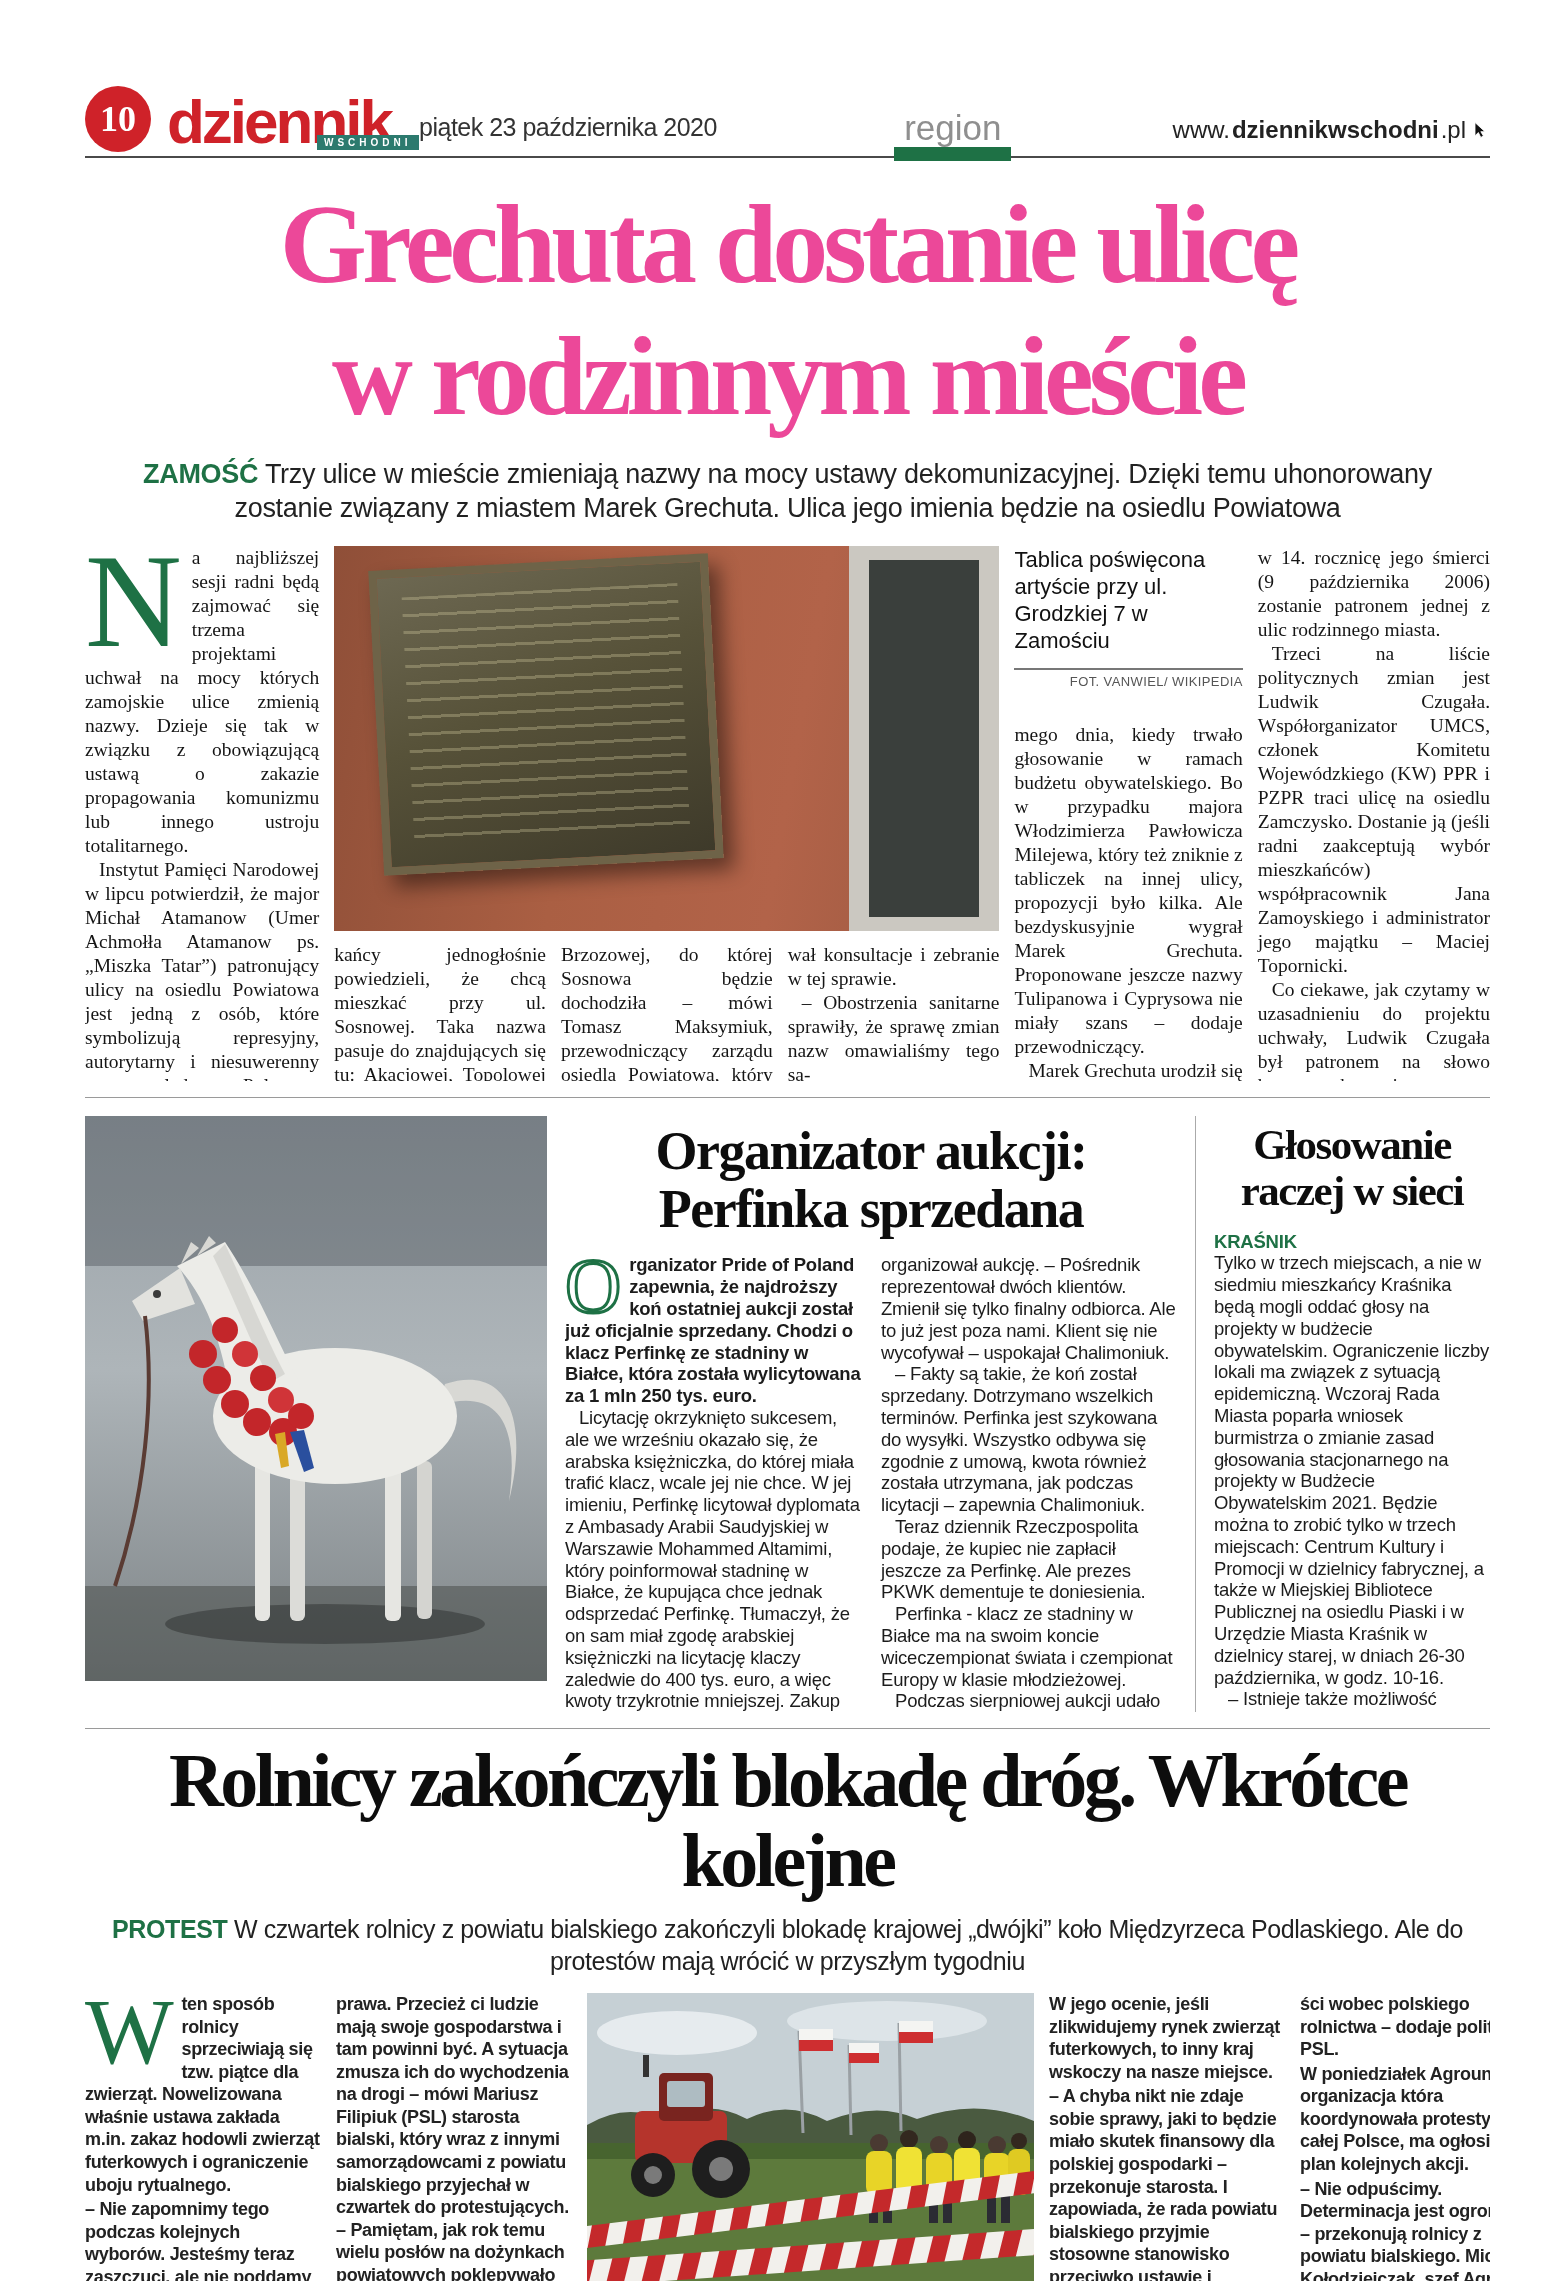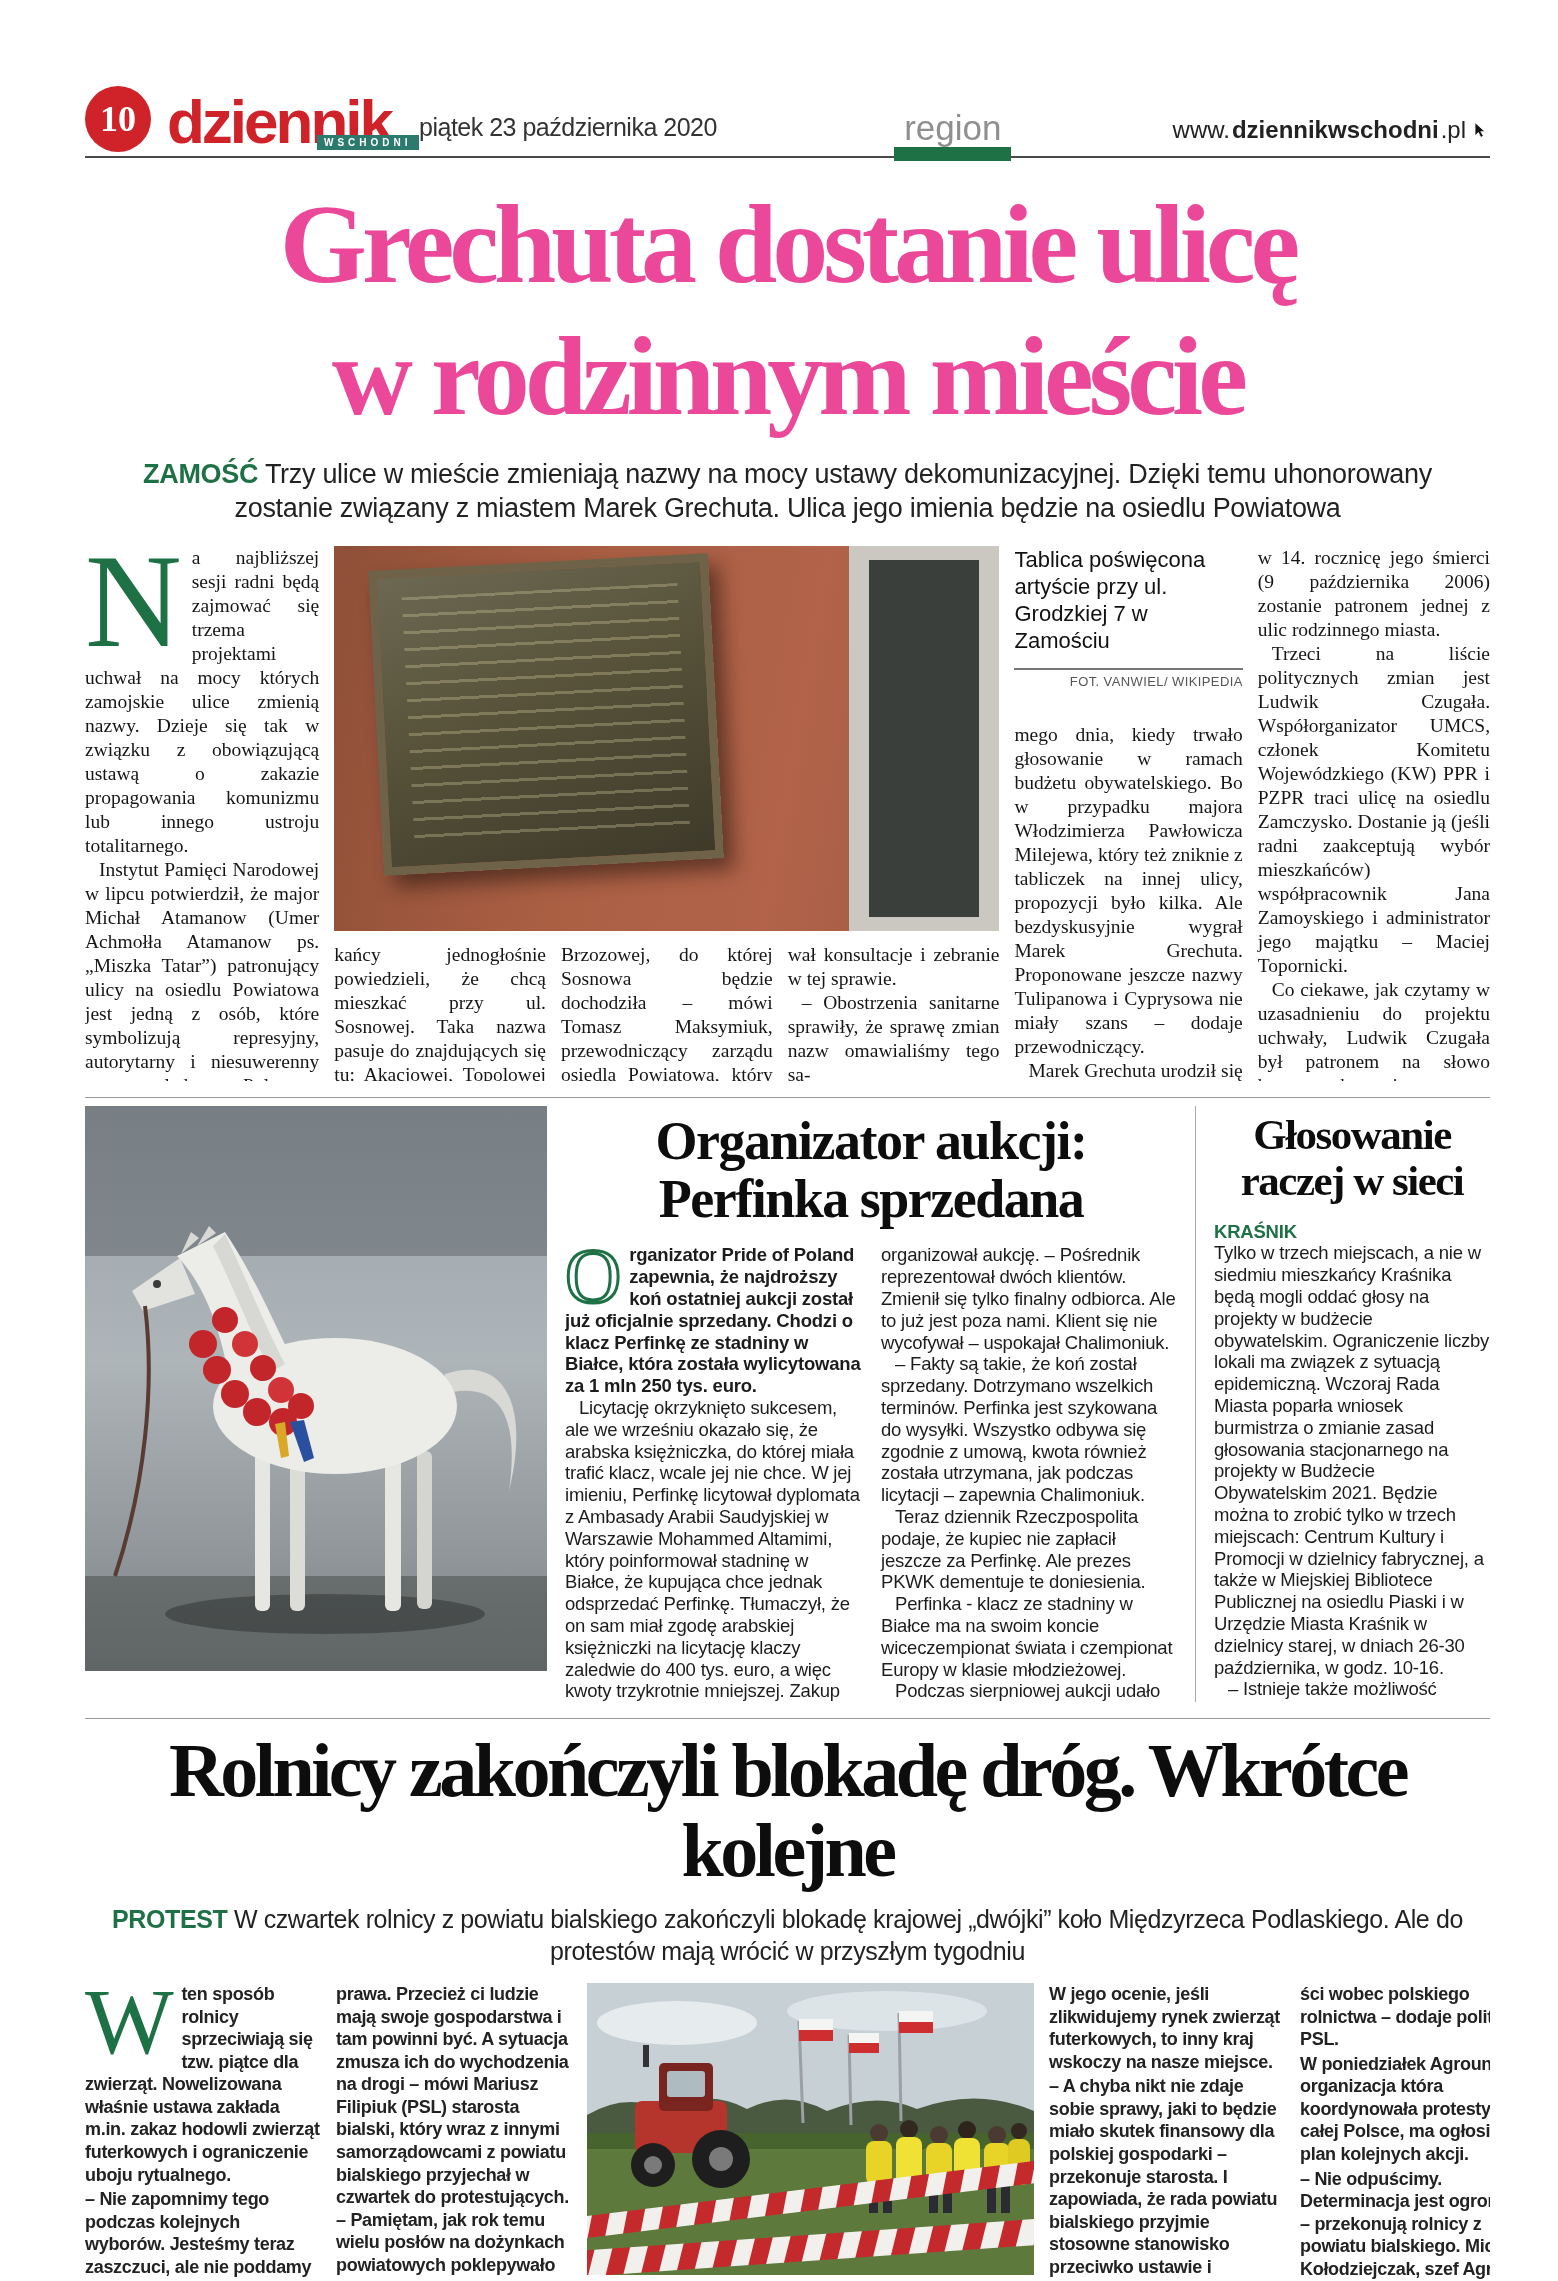--- a/index.html
+++ b/index.html
@@ -55,21 +55,21 @@
 
   .photo-caption { font-size: 22px; line-height: 27px; color: #111; }
   .credit { font-size: 13px; color: #555; text-align: right; border-top: 2px solid #777;
             padding-top: 4px; margin-top: 14px; letter-spacing: 0.4px; }
   .capbody { margin-top: 34px; }
   .a1c6 .grow { flex: 1; }
 
   .hdiv { border-top: 1px solid #9a9a9a; margin: 16px 0 0; }
 
   
-  .sec2 { display: flex; gap: 18px; margin-top: 8px; height: 596px; overflow: hidden; }
+  .sec2 { display: flex; gap: 18px; margin-top: 18px; height: 596px; overflow: hidden; }
   .horse { position: relative; width: 462px; flex: 0 0 auto; }
   .horse svg { display: block; width: 462px; height: 565px; }
   .midart { width: 612px; flex: 0 0 auto; }
   .h2big { text-align: center; font-family: "Liberation Serif", serif; font-weight: bold; color: #0d0d0d;
            font-size: 54px; line-height: 1.08; letter-spacing: -1.5px; margin: 6px 0 16px; }
   .midcols { display: flex; gap: 20px; height: 485px; overflow: hidden; }
   .sanscol { font-size: 18.5px; line-height: 21.8px; letter-spacing: -0.2px; color: #1c1c1c; }
   .mcol { flex: 1; }
   .lead-first > .colbody p:first-child { font-weight: bold; }
   .dc-o { font-size: 78px; line-height: 60px; padding: 2px 8px 0 0;

